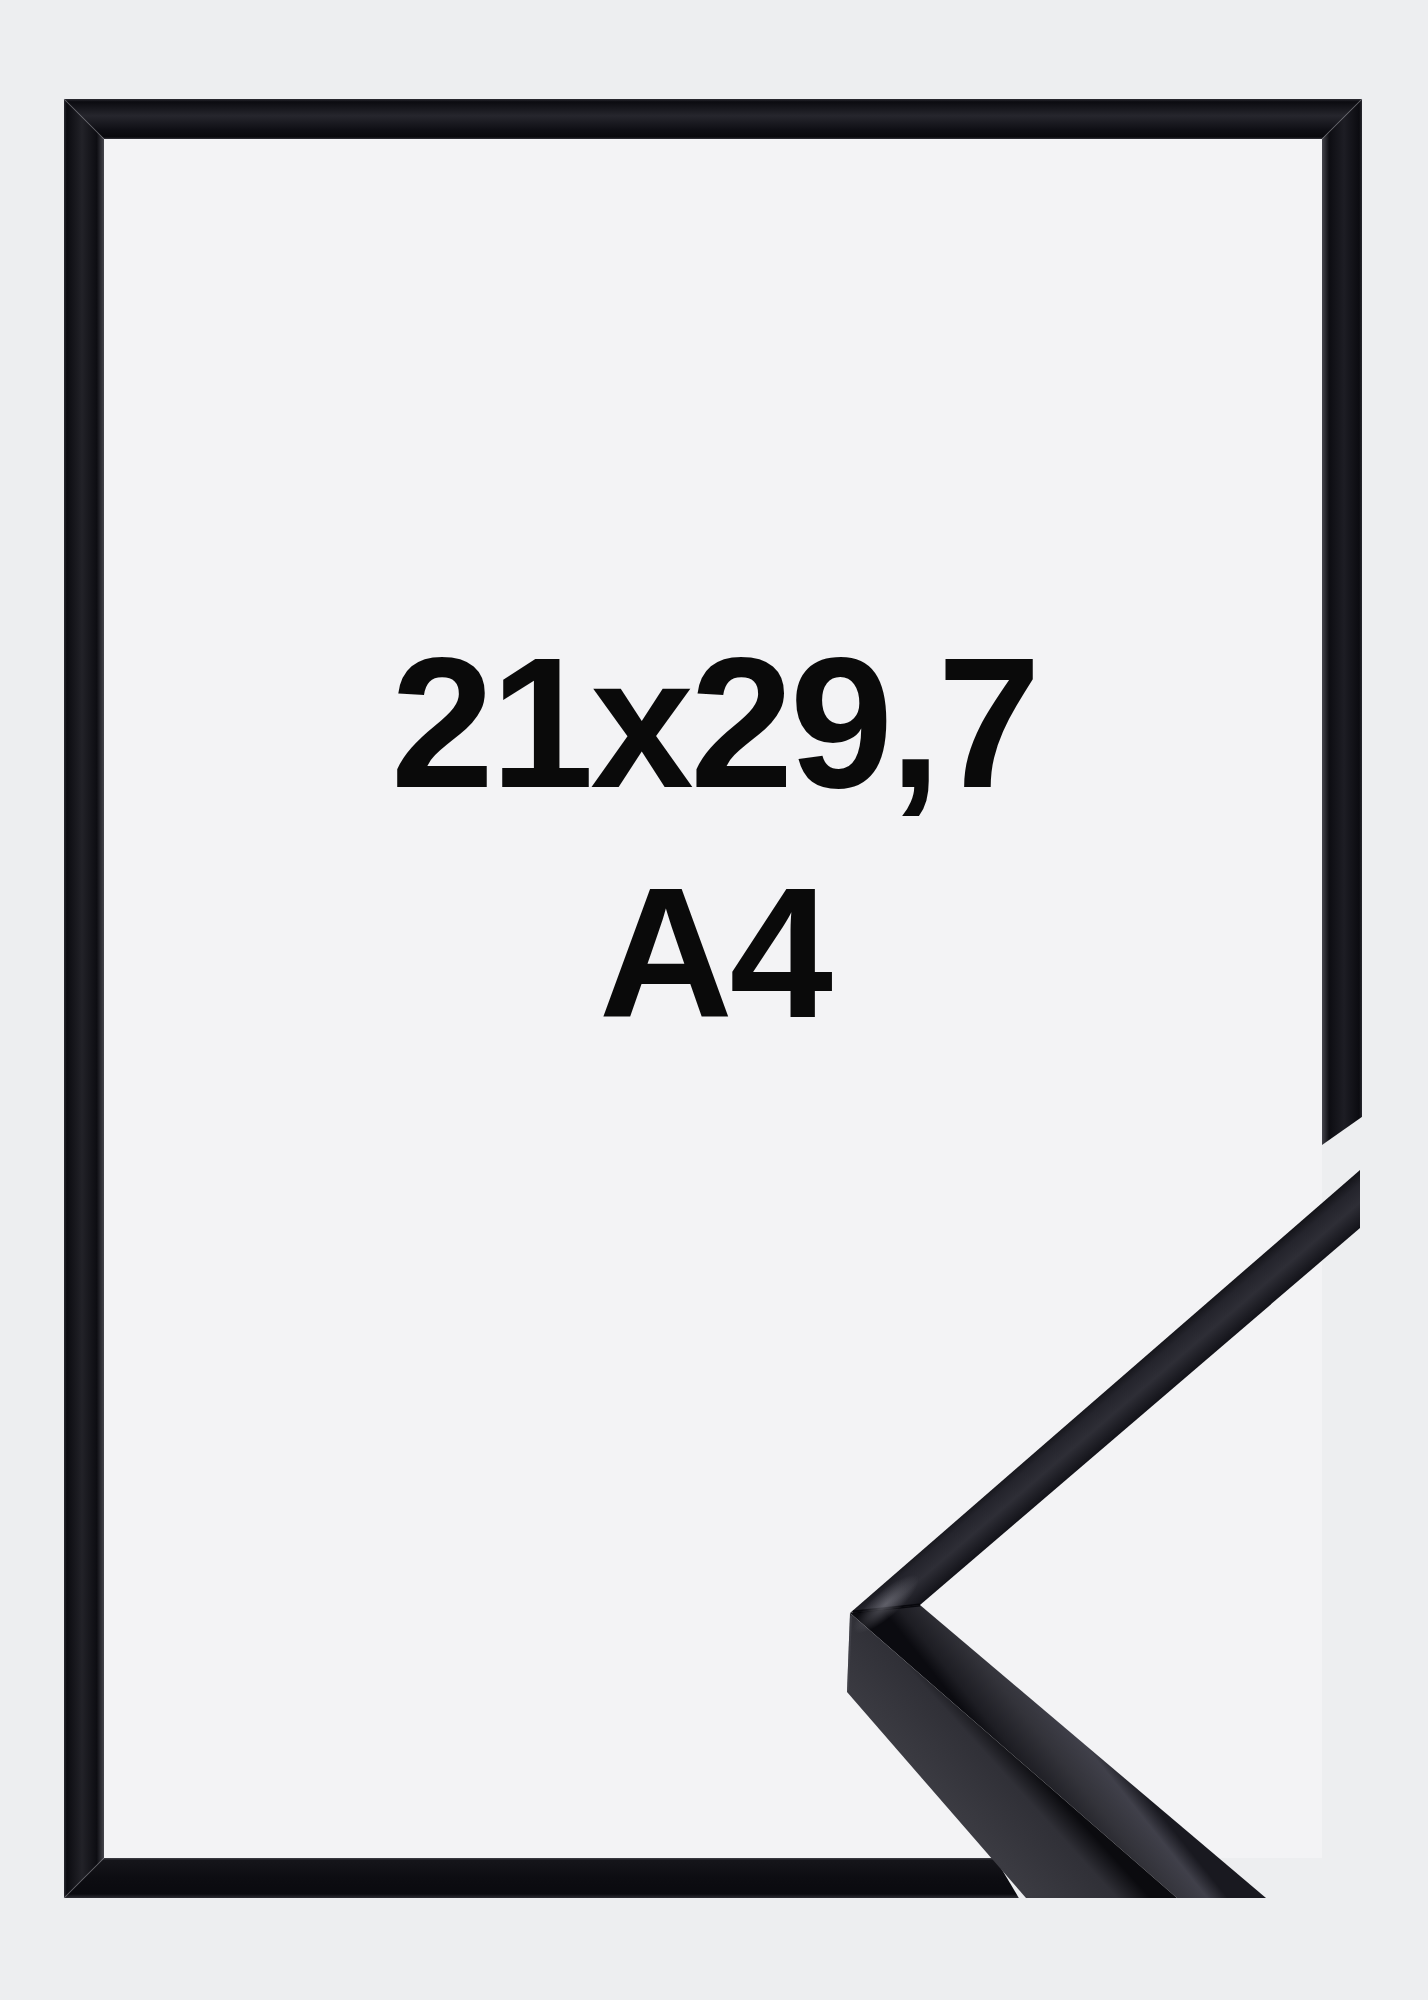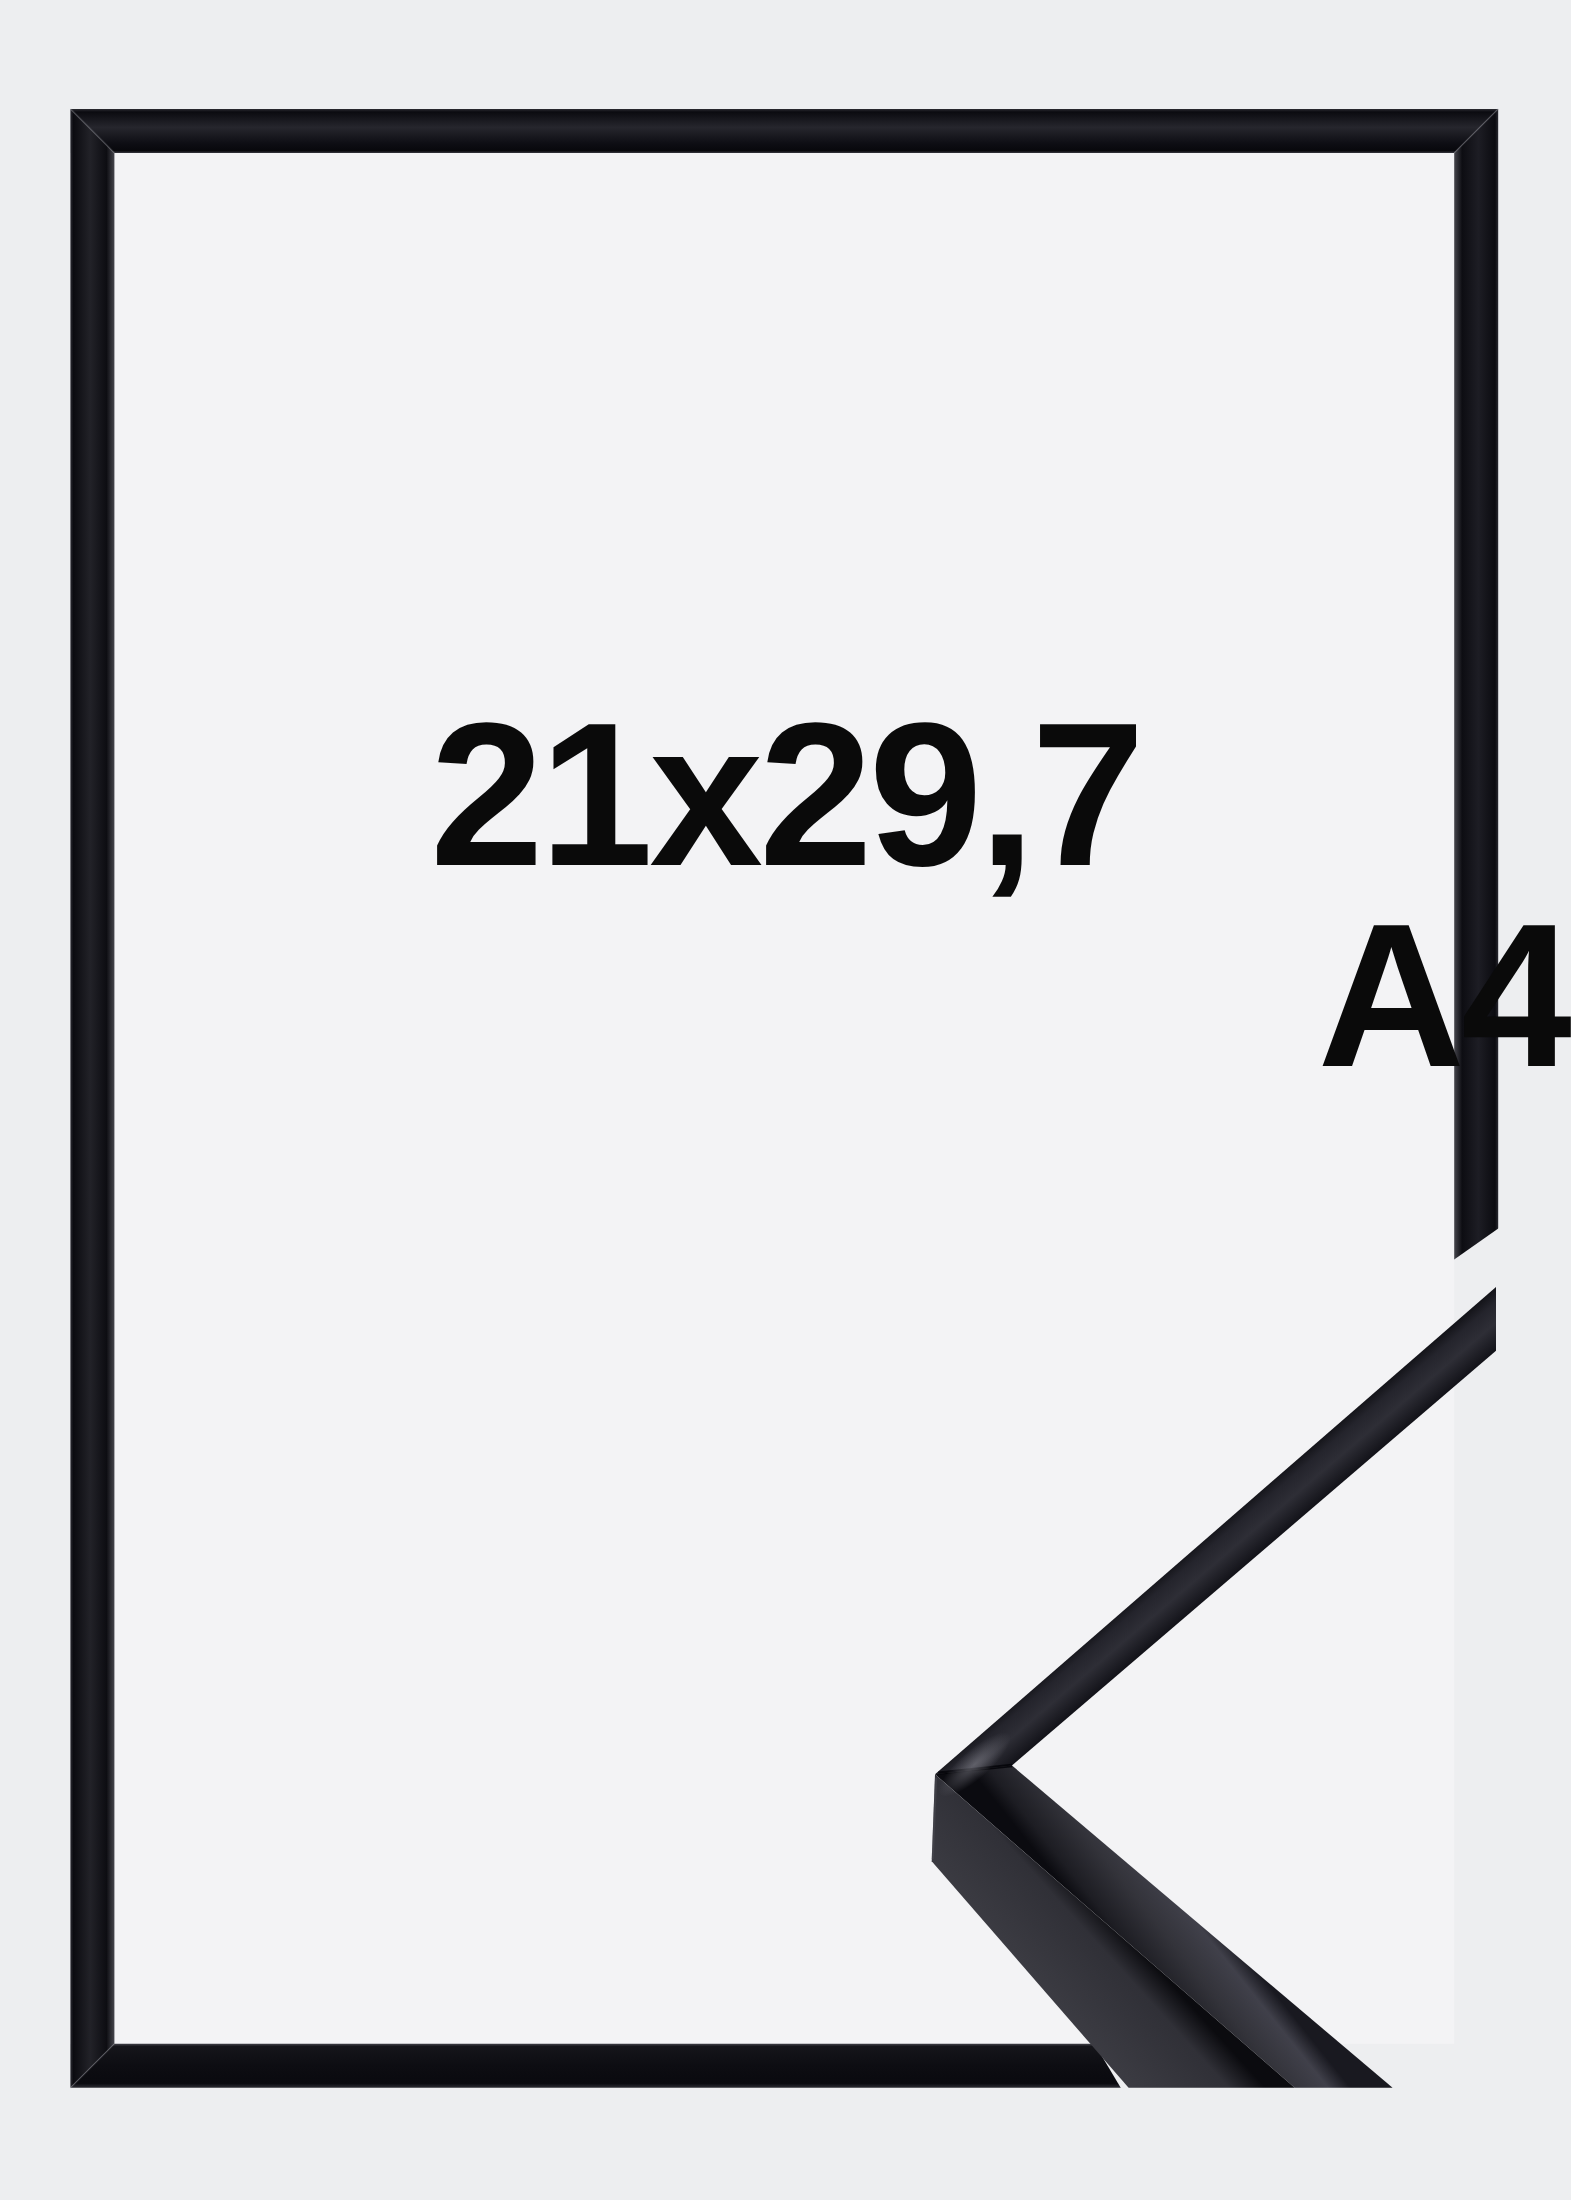--- a/index.html
+++ b/index.html
@@ -32,21 +32,21 @@
     text-align: center;
     font-weight: 700;
     font-size: 186px;
     line-height: 1;
     letter-spacing: -0.02em;
     color: #0a0a0a;
     white-space: nowrap;
     user-select: none;
   }
   #dimensions-label { top: 630px; }
-  #format-label     { top: 813px; text-align: right; }
+  #format-label     { top: 860px; }
 </style>
 </head>
 <body>
 
 <div id="stage">
 
   <svg id="frame-svg" viewBox="0 0 1428 2000" xmlns="http://www.w3.org/2000/svg">
     <defs>
 
       <linearGradient id="g_top" gradientUnits="userSpaceOnUse" x1="0" y1="99" x2="0" y2="139">

